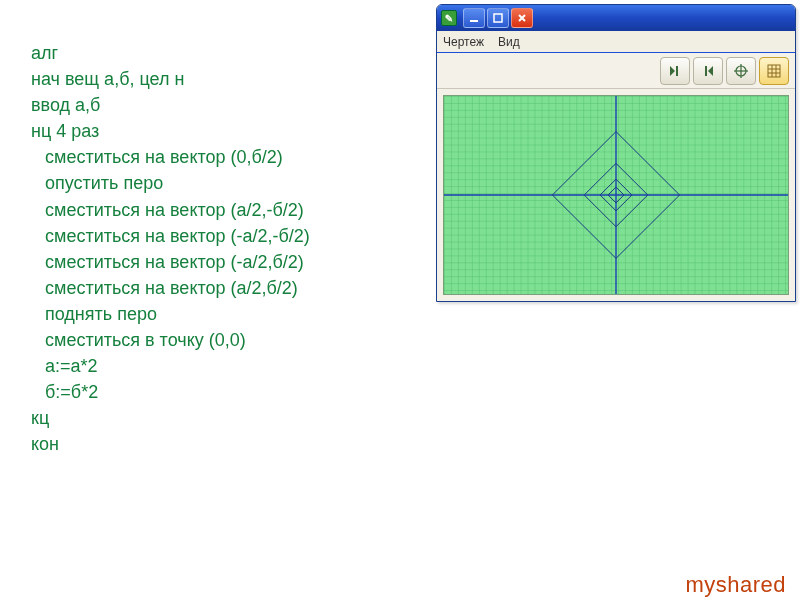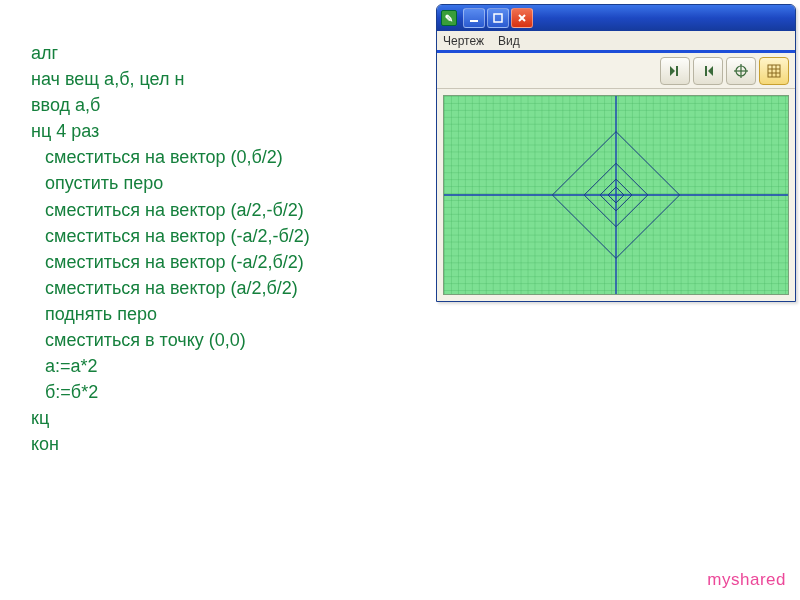--- a/index.html
+++ b/index.html
@@ -67,21 +67,21 @@
   .close-btn { background: linear-gradient(to bottom,#f07050,#d83010); }
   .menubar {
     height: 22px;
     background: #f1eee4;
     display: flex;
     align-items: center;
     padding: 0 6px;
     gap: 14px;
     font-size: 12px;
     color: #333;
-    border-bottom: 3px solid #1d4ed8;
+    border-bottom: 1px solid #1d4ed8;
   }
   .menubar span { cursor: pointer; }
   .toolbar {
     height: 36px;
     background: #f4f2e8;
     display: flex;
     align-items: center;
     justify-content: flex-end;
     padding: 0 6px;
     gap: 3px;
@@ -105,24 +105,24 @@
     width: 100%;
     height: 200px;
     background: #7de093;
     border: 1px solid #7aa07a;
     position: relative;
     overflow: hidden;
   }
   .canvas svg { position:absolute; top:0; left:0; width:100%; height:100%; }
   .watermark {
     position: absolute;
-    bottom: 10px;
+    bottom: 2px;
     right: 14px;
-    font-size: 17px;
-    color: #ec4899;
+    font-size: 22px;
+    color: #c2410c;
     font-family: Arial, sans-serif;
     letter-spacing: 0.5px;
   }
 </style>
 </head>
 <body>
 
 <div class="code-block"><div class="code-line">алг</div><div class="code-line">нач вещ а,б, цел н</div><div class="code-line">ввод а,б</div><div class="code-line">нц 4 раз</div><div class="code-line indent">сместиться на вектор (0,б/2)</div><div class="code-line indent">опустить перо</div><div class="code-line indent">сместиться на вектор (а/2,-б/2)</div><div class="code-line indent">сместиться на вектор (-а/2,-б/2)</div><div class="code-line indent">сместиться на вектор (-а/2,б/2)</div><div class="code-line indent">сместиться на вектор (а/2,б/2)</div><div class="code-line indent">поднять перо</div><div class="code-line indent">сместиться в точку (0,0)</div><div class="code-line indent">а:=а*2</div><div class="code-line indent">б:=б*2</div><div class="code-line">кц</div><div class="code-line">кон</div></div>
 
 <div class="app-window">

